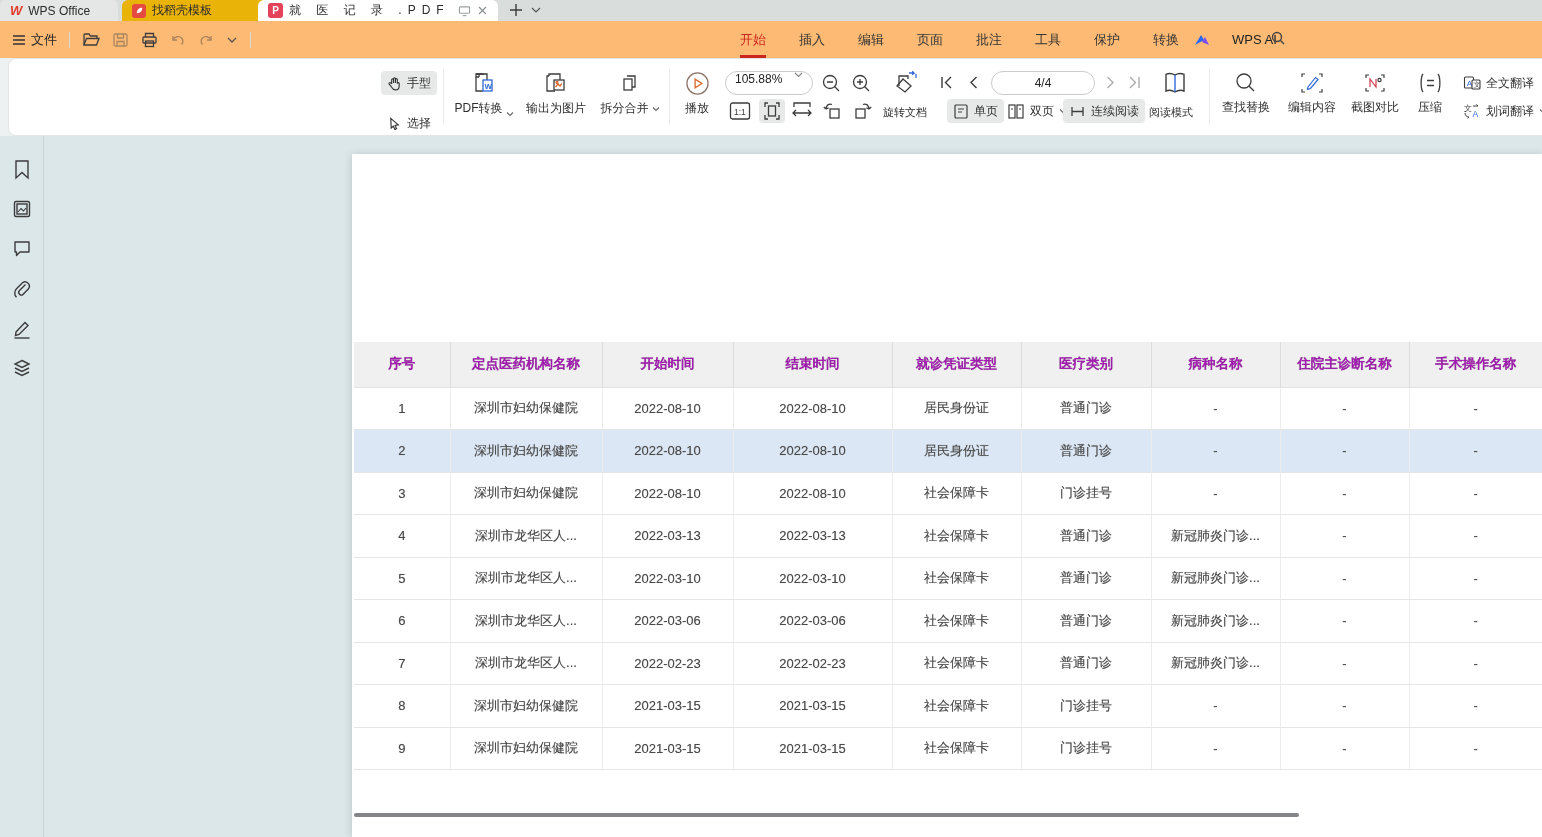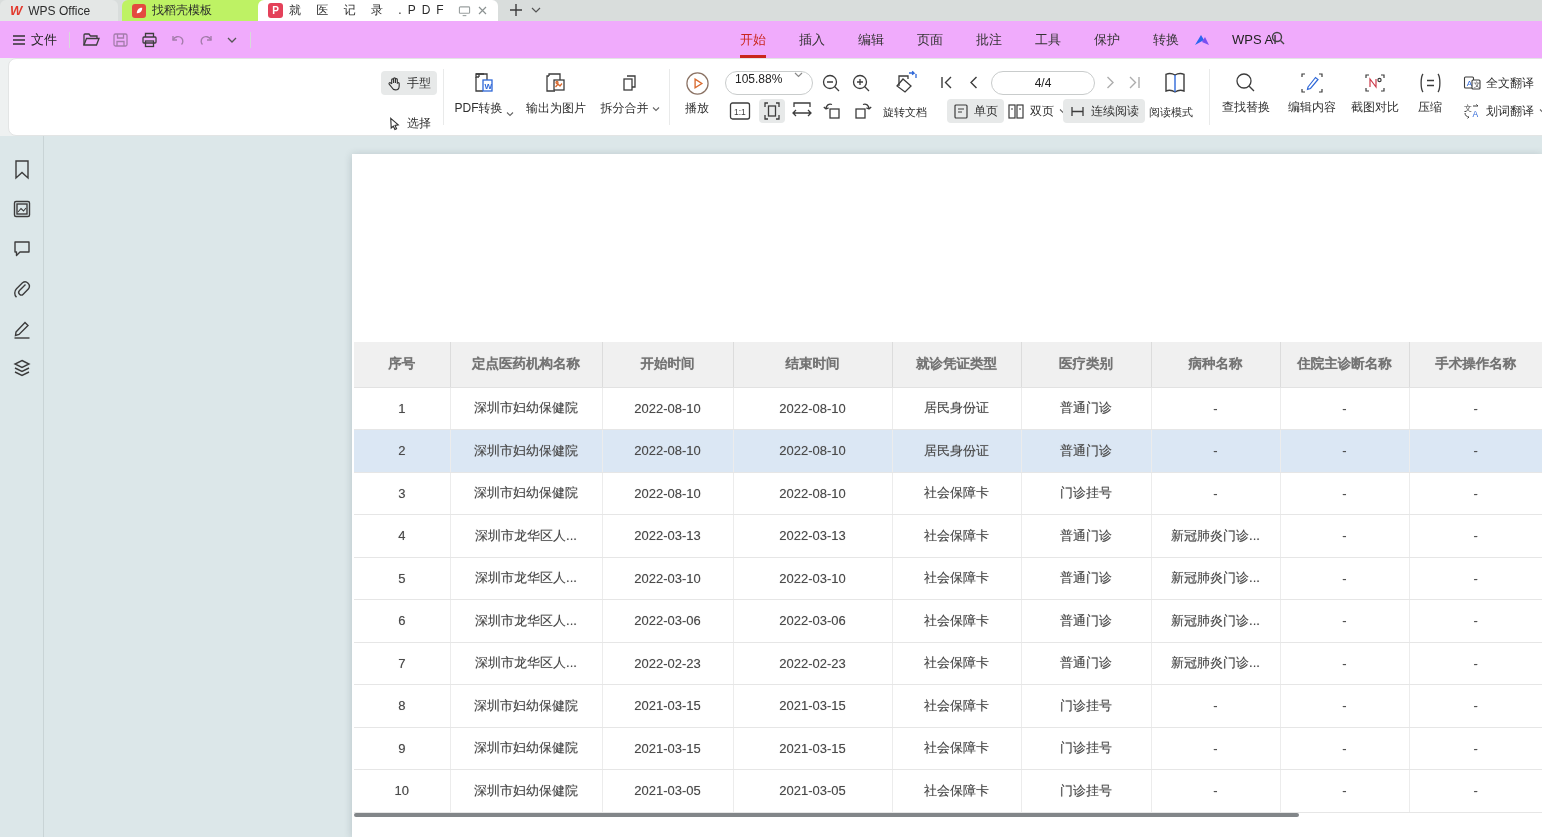--- a/index.html
+++ b/index.html
@@ -5,33 +5,33 @@
   * { margin:0; padding:0; box-sizing:border-box; }
   html,body { width:1542px; height:837px; overflow:hidden;
     font-family:"Liberation Sans","DejaVu Sans",sans-serif; }
   body { position:relative; background:#eef1f1; }
 
   
   .tabbar { position:absolute; left:0; top:0; width:1542px; height:21px; background:#d9dddc; }
   .tab { position:absolute; top:0; height:21px; display:flex; align-items:center; gap:6px;
          padding:0 10px; border-radius:6px 6px 0 0; font-size:12px; color:#2b2b2b; }
   .tab.t1 { left:0; width:118px; background:#e4e7e6; }
-  .tab.t2 { left:122px; width:156px; background:#bef264; }
+  .tab.t2 { left:122px; width:156px; background:#eab308; }
   .tab.t3 { left:258px; width:240px; background:#ffffff; }
   .tab3-label { letter-spacing:6px; white-space:nowrap; }
   .tab-mini { margin-left:auto; display:flex; gap:6px; align-items:center; }
   .wpslogo { color:#e23a2e; font-weight:800; font-size:13px; font-style:italic; }
   .sqicon { width:14px; height:14px; border-radius:3px; display:flex; align-items:center;
             justify-content:center; color:#fff; font-size:9px; font-weight:700; }
   .docer { background:#e44a3f; }
   .pdfic { background:#e4415a; width:15px; height:15px; font-size:10px; }
   .tabplus { position:absolute; left:508px; top:2px; }
 
   
-  .menubar { position:absolute; left:0; top:21px; width:1542px; height:37px; background:#f0abfc; }
+  .menubar { position:absolute; left:0; top:21px; width:1542px; height:37px; background:#fdba74; }
   .mb-left { position:absolute; left:12px; top:0; height:37px; display:flex; align-items:center; gap:12px; }
   .filebtn { display:flex; align-items:center; gap:5px; font-size:13px; color:#262626; }
   .vdiv { width:1px; height:16px; background:#d7dada; }
   .menus { position:absolute; left:740px; top:0; height:37px; display:flex; align-items:center; gap:33px; }
   .mitem { font-size:13px; color:#333; cursor:default; position:relative; }
   .mitem.active { color:#c9261d; }
   .mitem.active::after { content:""; position:absolute; left:50%; transform:translateX(-50%);
     bottom:-9px; width:26px; height:3px; background:#c9261d; }
   .wpsai { position:absolute; left:1194px; top:0; height:37px; display:flex; align-items:center; gap:22px; font-size:13px; color:#222; }
   .mb-search { position:absolute; left:1270px; top:9px; }
@@ -57,21 +57,21 @@
   .sidebar { position:absolute; left:0; top:0; width:44px; height:701px; border-right:1px solid #c9d4d6; }
   .sbicon { position:absolute; left:12px; }
 
   .page { position:absolute; left:352px; top:18px; width:1190px; height:683px; background:#fff;
           box-shadow:0 1px 8px rgba(30,50,60,.20); }
 
   
   table.doc { position:absolute; left:2px; top:188px; width:1188px; border-collapse:collapse;
     table-layout:fixed; text-align:center; color:#4a4a4a;
     text-shadow:0 0 0.7px rgba(90,90,90,.55); }
-  table.doc th { height:45px; background:#f0f0f0; font-size:13.5px; font-weight:700; color:#737373;
+  table.doc th { height:45px; background:#f0f0f0; font-size:13.5px; font-weight:700; color:#a21caf;
     border-right:1px solid #dcdcdc; border-bottom:1px solid #e2e2e2; overflow:hidden; white-space:nowrap; }
   table.doc th:last-child { border-right:none; }
   table.doc td { height:42.5px; font-size:13px; border-right:1px solid #ececec;
     border-bottom:1px solid #e6e6e6; overflow:hidden; white-space:nowrap; }
   table.doc td:last-child { border-right:none; }
   table.doc tr.hl td { background:#dbe7f4; }
   .hscroll { position:absolute; left:2px; top:659px; width:945px; height:4px;
     background:#828689; border-radius:2px; }
 
   svg { display:block; }
@@ -590,28 +590,17 @@
             <td>9</td>
             <td>深圳市妇幼保健院</td>
             <td>2021-03-15</td>
             <td>2021-03-15</td>
             <td>社会保障卡</td>
             <td>门诊挂号</td>
             <td>-</td>
             <td>-</td>
             <td>-</td>
           </tr>
-          <tr>
-            <td>10</td>
-            <td>深圳市妇幼保健院</td>
-            <td>2021-03-05</td>
-            <td>2021-03-05</td>
-            <td>社会保障卡</td>
-            <td>门诊挂号</td>
-            <td>-</td>
-            <td>-</td>
-            <td>-</td>
-          </tr>
         </tbody>
     </table>
     <div class="hscroll"></div>
   </div>
 </div>
 
 </body></html>

